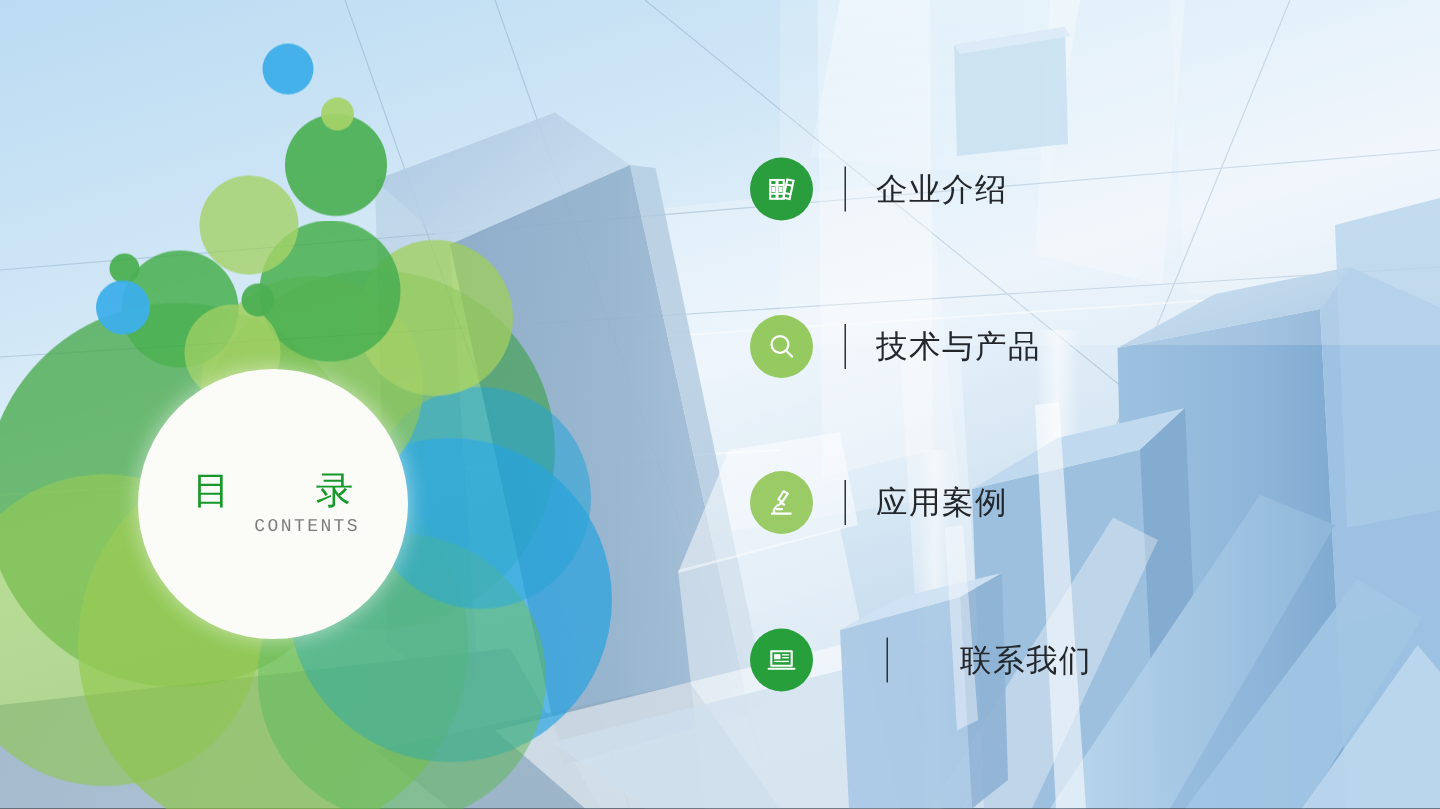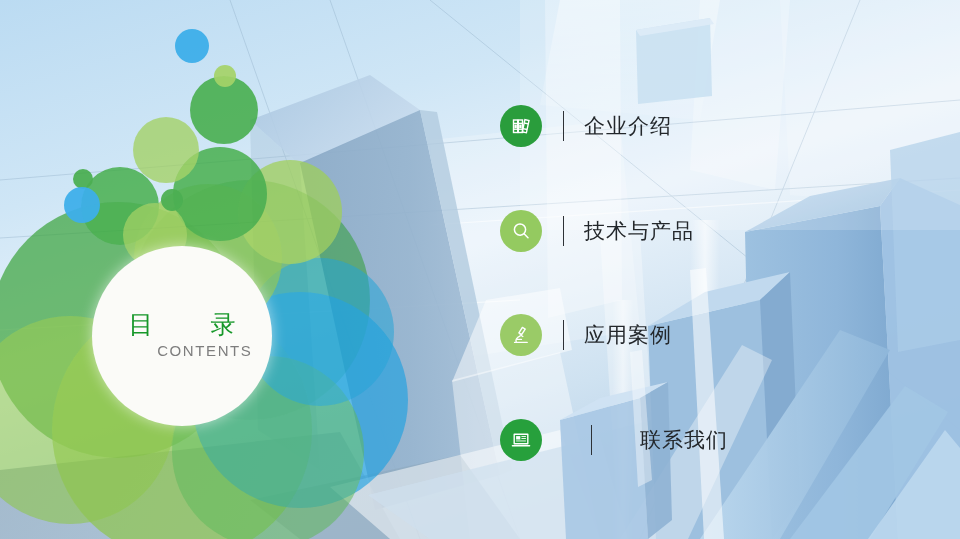--- a/index.html
+++ b/index.html
@@ -40,33 +40,33 @@
   .center-disc .disc-inner {
     position: absolute;
     inset: 0;
     display: flex;
     flex-direction: column;
     align-items: center;
     justify-content: center;
   }
   .disc-title {
     color: #17982a;
-    font-family: Liberation Mono, monospace;
+    font-family: Liberation Serif, serif;
     font-size: 25px;
     letter-spacing: 16px;
     text-indent: 16px;
     line-height: 1.1;
     font-weight: 400;
     white-space: nowrap;
   }
   .disc-sub {
     margin-top: 2px;
     color: #7d7d7d;
-    font-family: Liberation Sans, sans-serif;
-    font-size: 15px;
+    font-family: Liberation Mono, monospace;
+    font-size: 12px;
     letter-spacing: 1.6px;
     text-indent: 1.6px;
     white-space: nowrap;
     margin-left: 44px;
   }
 
   
   #menu { position: absolute; left: 0; top: 0; width: 960px; height: 539px; margin-left: 12px; }
   .menu-item {
     position: absolute;

